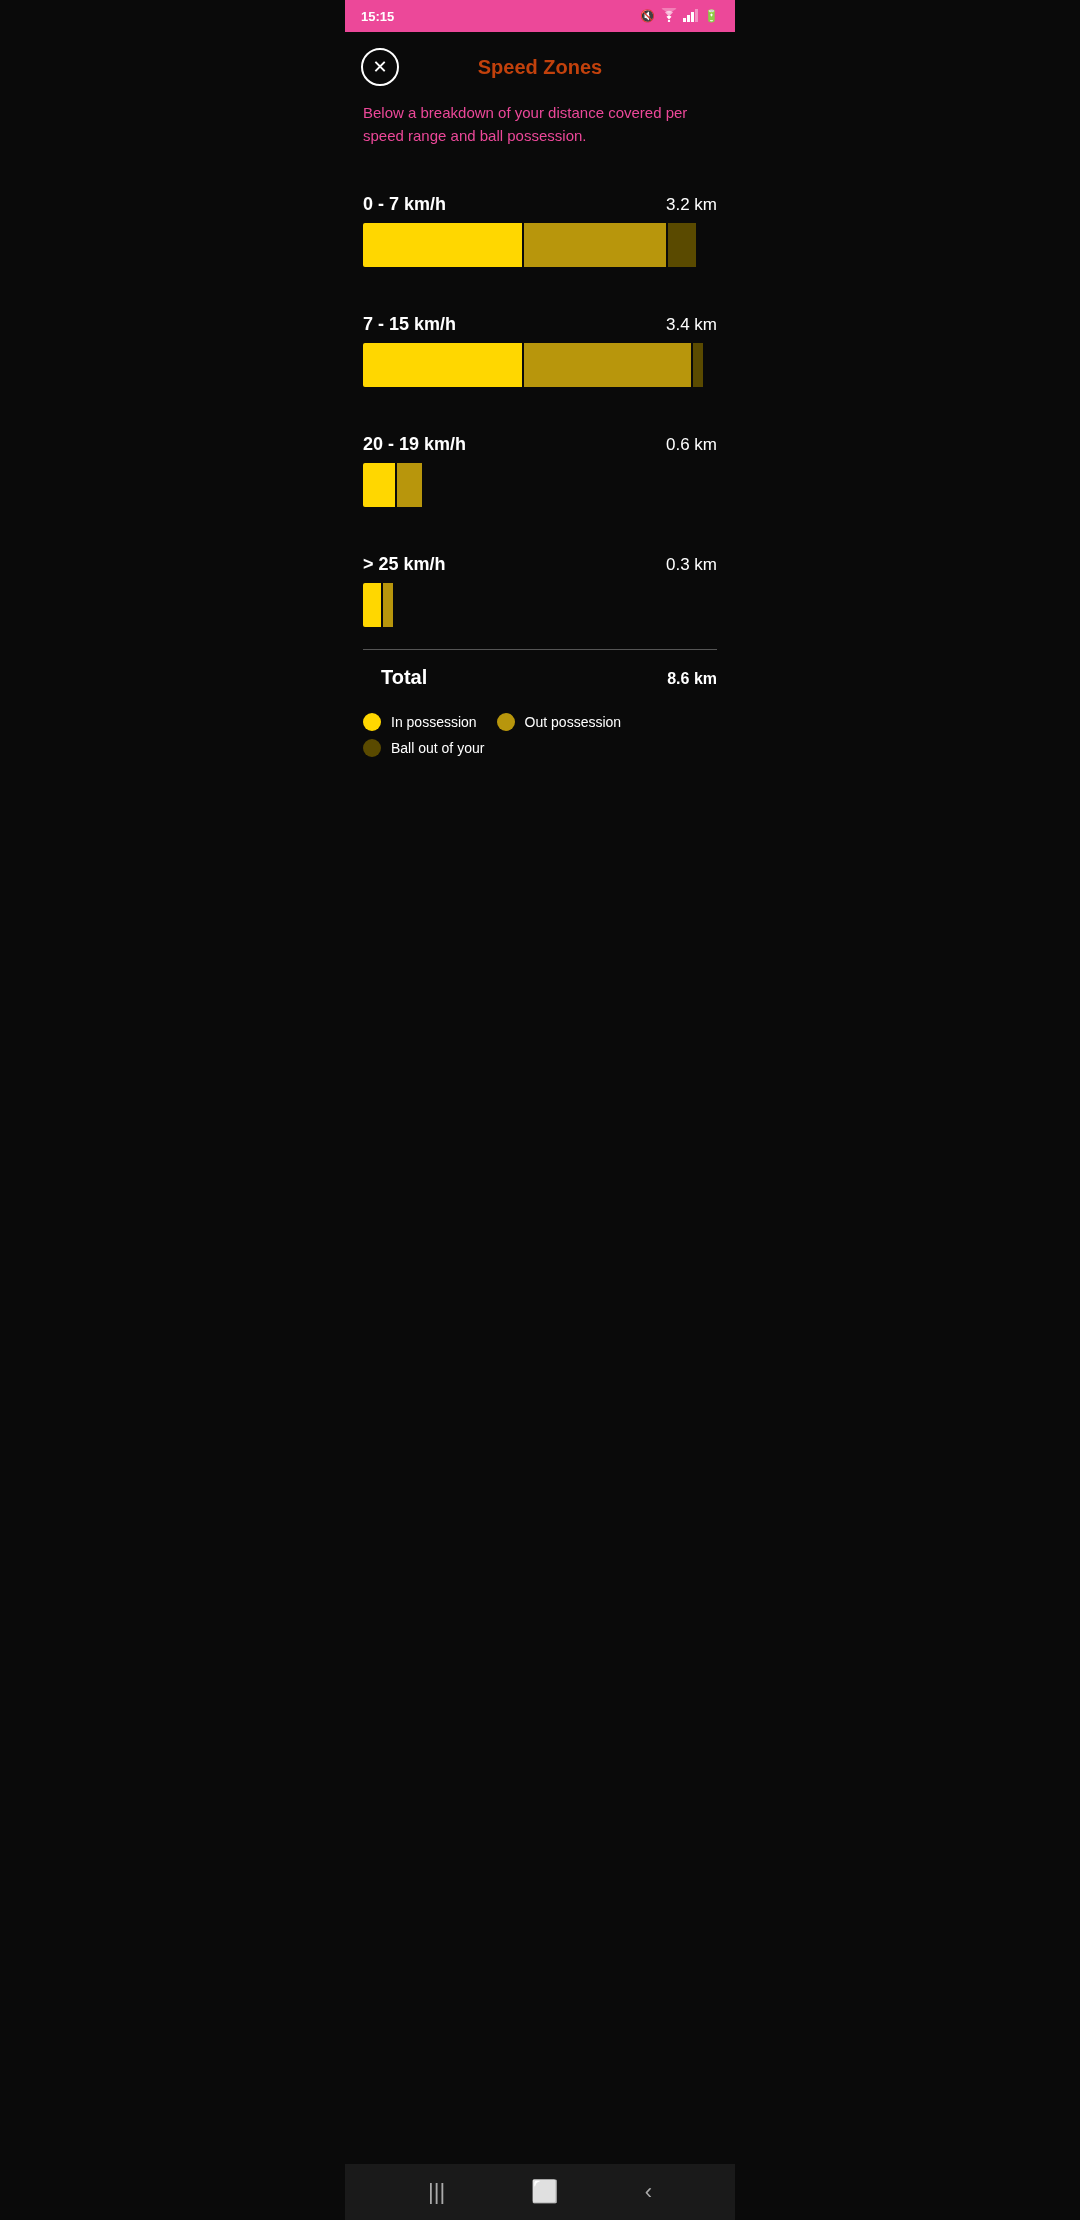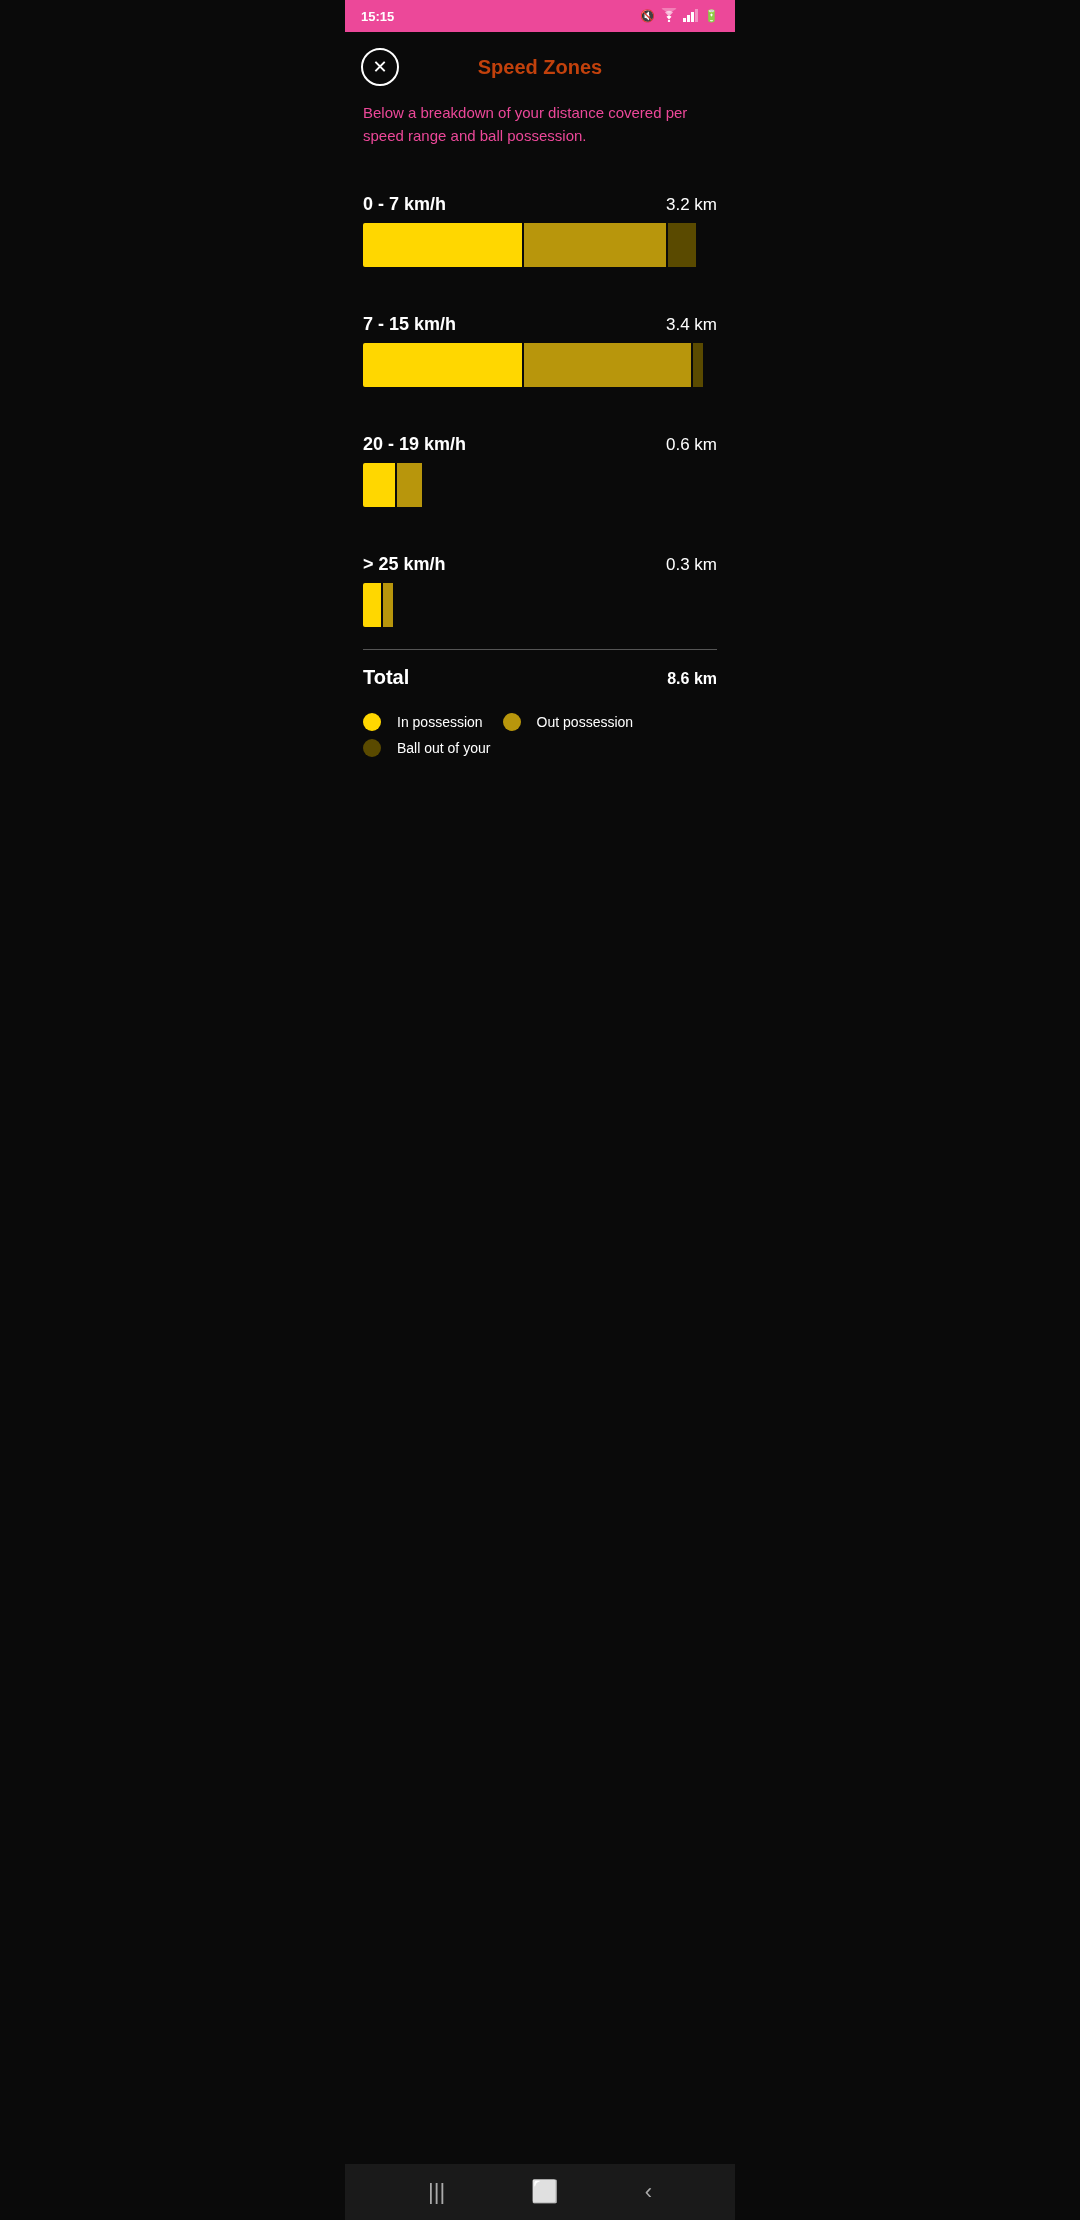--- a/index.html
+++ b/index.html
@@ -142,39 +142,40 @@
     .total-row {
       display: flex;
       justify-content: space-between;
       align-items: baseline;
       margin-bottom: 20px;
     }
 
     .total-label {
       font-size: 20px;
       font-weight: 700;
+      margin-left: 18px;
     }
 
     .total-value {
       font-size: 16px;
       font-weight: 700;
     }
 
     .legend {
       display: flex;
       align-items: center;
       gap: 8px;
       flex-wrap: wrap;
       padding: 4px 0;
     }
 
     .legend-item {
       display: flex;
       align-items: center;
-      gap: 16px;
+      gap: 10px;
       margin-right: 12px;
     }
 
     .legend-dot {
       width: 18px;
       height: 18px;
       border-radius: 50%;
       flex-shrink: 0;
     }
 

